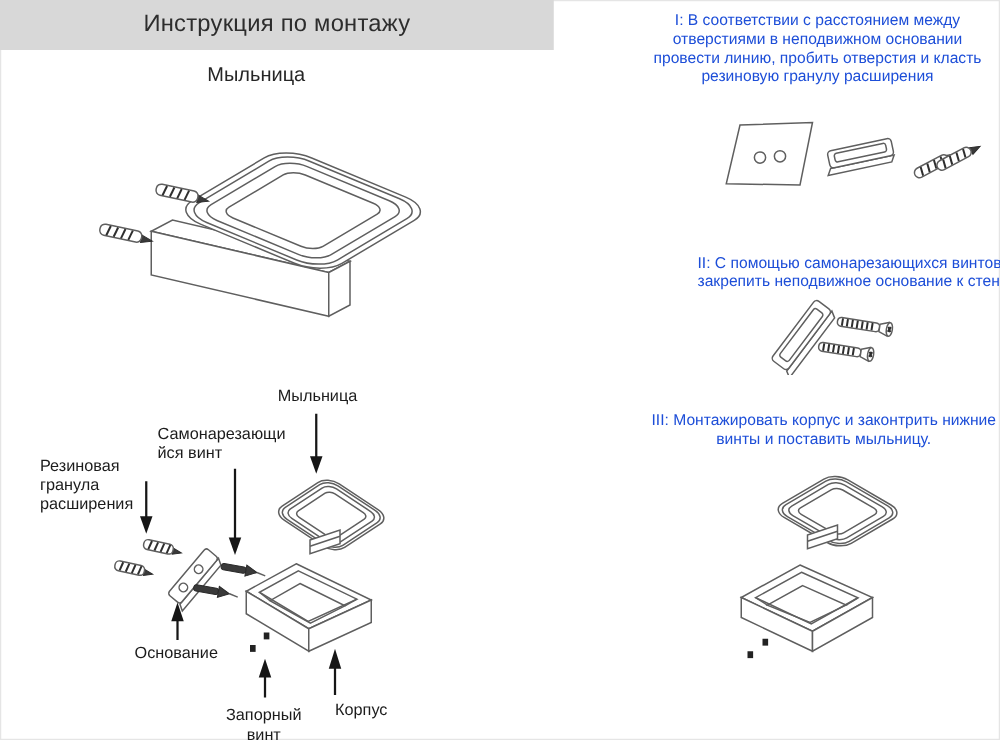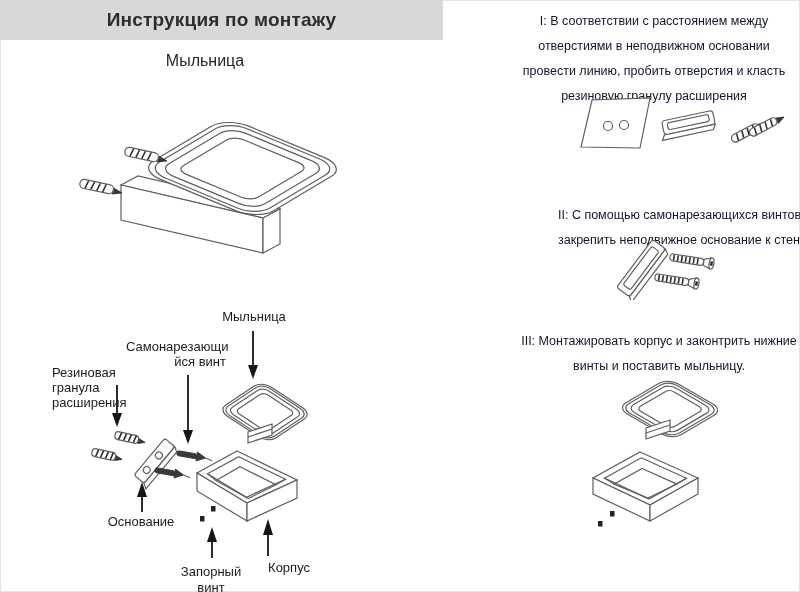--- a/index.html
+++ b/index.html
@@ -6,34 +6,34 @@
   #page{
     position:relative;width:800px;height:592px;background:#ffffff;
     font-family:"Liberation Sans", sans-serif;overflow:hidden;
     box-shadow: inset 0 0 0 1px rgba(0,0,0,0.10);
   }
   .abs{position:absolute;}
   #banner{
     left:0;top:0;width:443px;height:40px;background:#d8d8d8;
     display:flex;align-items:center;justify-content:center;
   }
-  #banner .title{font-size:19px;font-weight:700;color:#2d2d2d;letter-spacing:.2px;}
+  #banner .title{font-size:19px;font-weight:400;color:#2d2d2d;letter-spacing:.2px;}
   #subtitle{left:60px;top:52px;width:290px;text-align:center;font-size:16px;color:#262626;}
   .step-text{
-    color:#0f172a;font-size:12.5px;line-height:25px;
+    color:#1d4ed8;font-size:12.5px;line-height:15px;
   }
   #step1-text{left:510px;top:9px;width:288px;text-align:center;}
   #step2-text{left:518px;top:203px;width:280px;text-align:left;margin-left:40px;}
   #step3-text{left:518px;top:329px;width:282px;text-align:center;}
   .part-label{
     color:#1c1c1c;font-size:13px;line-height:15px;white-space:pre-line;
   }
   #lbl-soap-dish{left:214px;top:309px;width:80px;text-align:center;}
-  #lbl-screw{left:126px;top:339px;width:100px;text-align:right;}
-  #lbl-plug{left:32px;top:365px;width:112px;text-align:left;margin-left:20px;}
+  #lbl-screw{left:126px;top:339px;width:100px;text-align:left;}
+  #lbl-plug{left:32px;top:365px;width:112px;text-align:left;}
   #lbl-base{left:101px;top:514px;width:80px;text-align:center;}
   #lbl-locking{left:171px;top:564px;width:80px;text-align:center;line-height:16px;}
   #lbl-body{left:230px;top:560px;width:80px;text-align:right;}
   svg{display:block;}
   .ln{stroke:#5f5f5f;stroke-width:1.2;fill:none;}
   .fw{stroke:#5f5f5f;stroke-width:1.2;fill:#ffffff;}
   .nsc{vector-effect:non-scaling-stroke;}
   .dark{fill:#3a3a3a;stroke:#2a2a2a;stroke-width:0.8;}
   .band{stroke:#2e2e2e;stroke-width:1.6;fill:none;}
   .arrow-line{stroke:#161616;stroke-width:1.8;fill:none;}

